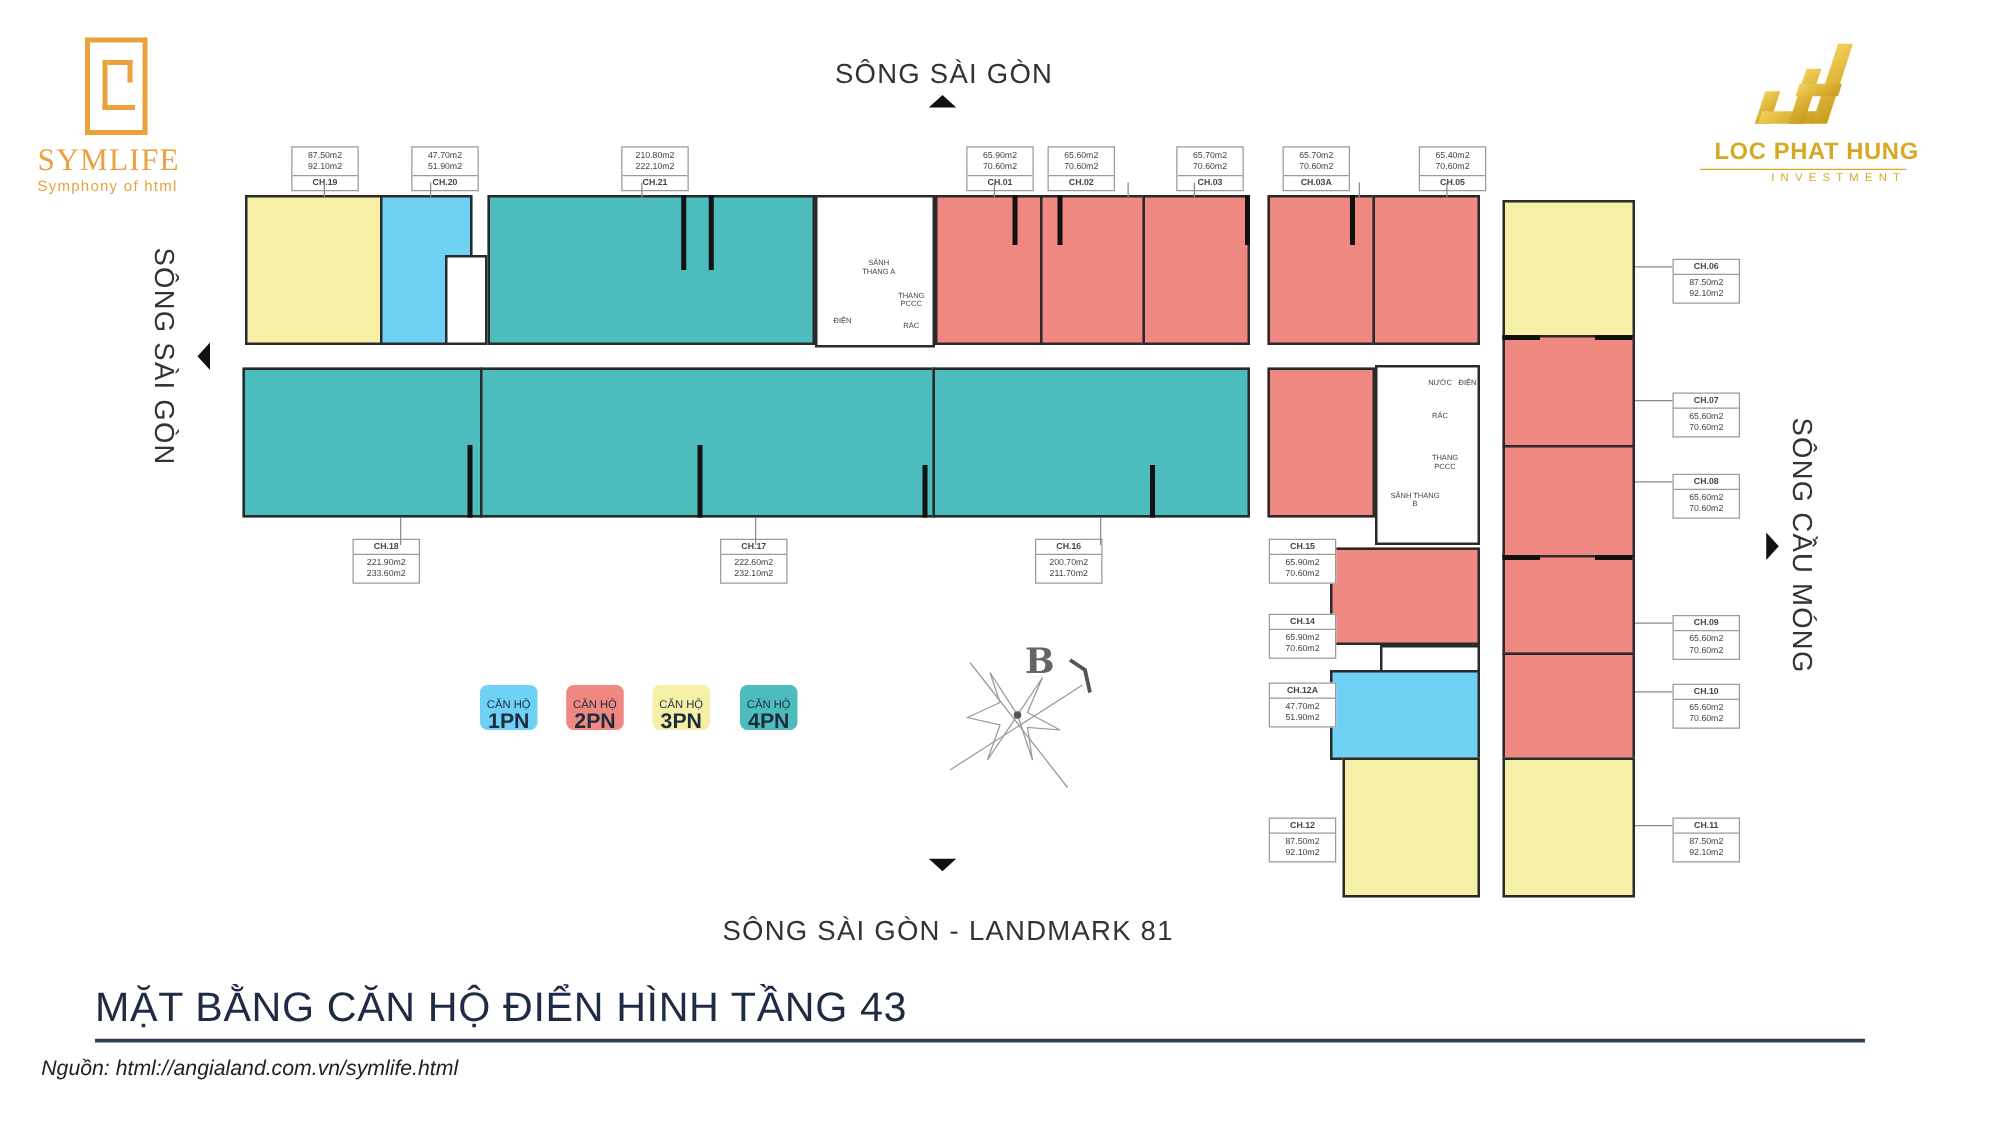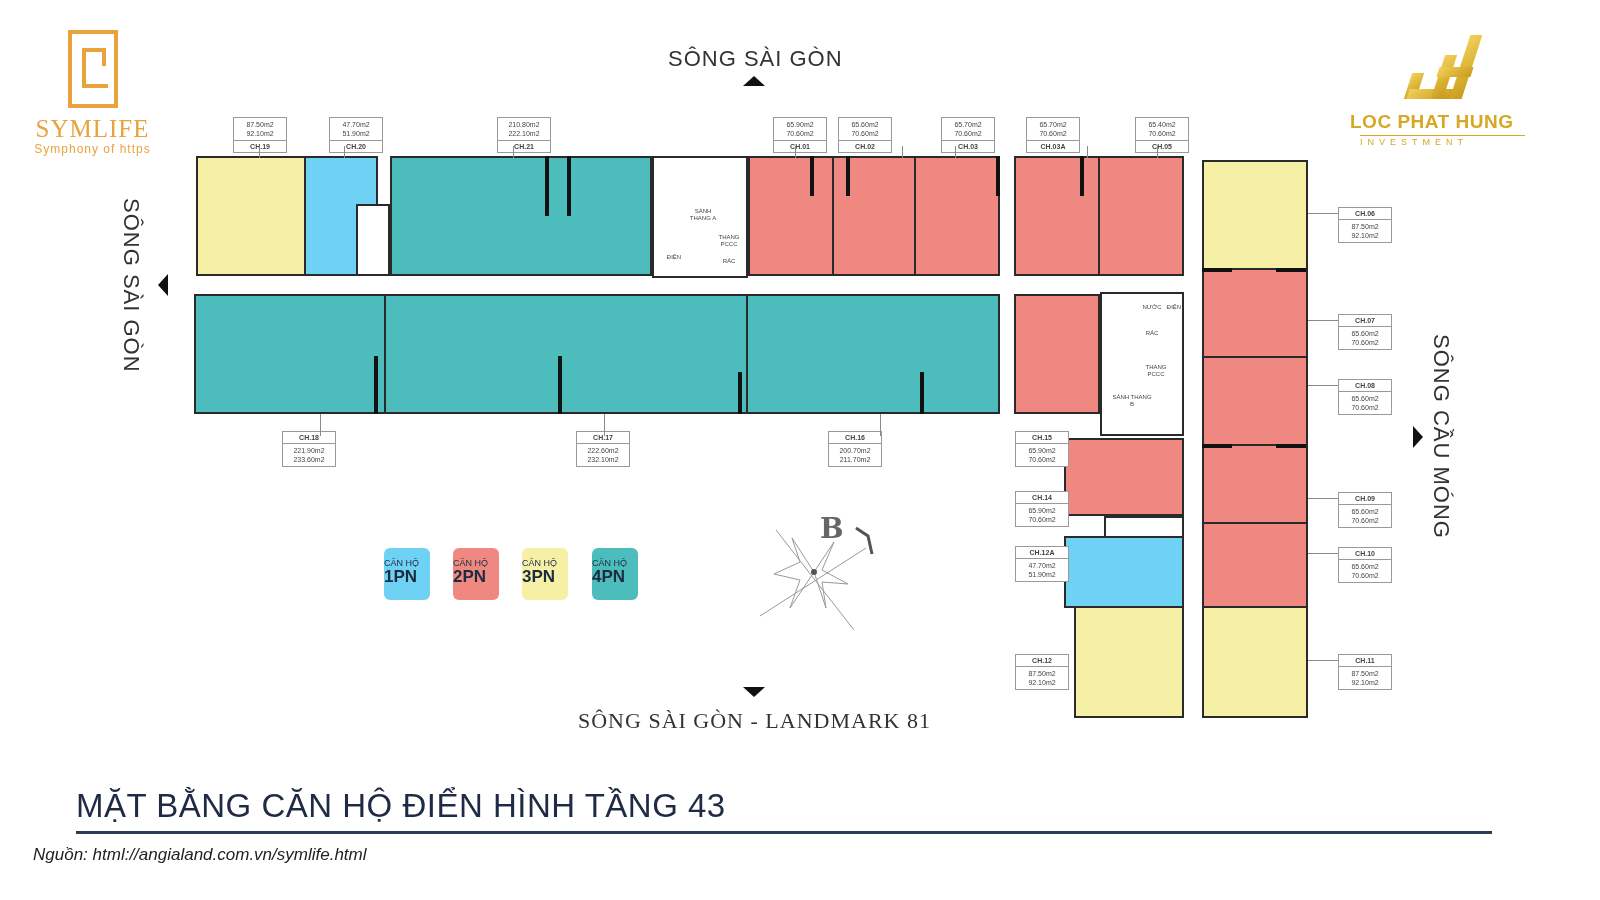--- a/index.html
+++ b/index.html
@@ -1,24 +1,24 @@
 <!DOCTYPE html>
 <html><head>
   <meta charset="utf-8">
   <style>
     * { box-sizing: border-box; margin: 0; padding: 0; }
     body { width: 1600px; height: 900px; background: #ffffff; position: relative; overflow: hidden; font-family: "Liberation Sans", sans-serif; color: #1f2a3a; }
     .abs { position: absolute; }
-    .logo-left { left: 30px; top: 30px; width: 125px; text-align: center; }
+    .logo-left { left: 30px; top: 30px; width: 125px; text-align: left; }
     .logo-left .mark { width: 50px; height: 78px; margin: 0 auto 8px auto; border: 4px solid #e8a33d; position: relative; }
     .logo-left .mark:before { content: ""; position: absolute; left: 10px; top: 14px; width: 22px; height: 36px; border: 4px solid #e8a33d; border-right: none; border-top: none; }
     .logo-left .mark:after { content: ""; position: absolute; left: 14px; top: 14px; width: 16px; height: 14px; border: 4px solid #e8a33d; border-bottom: none; border-left: none; }
     .logo-left .name { font-family: "Liberation Serif", serif; color: #e8a33d; font-size: 25px; letter-spacing: 1px; line-height: 26px; }
     .logo-left .tag { color: #e8a33d; font-size: 12px; letter-spacing: 1px; }
-    .logo-right { left: 1350px; top: 35px; width: 185px; text-align: left; }
+    .logo-right { left: 1350px; top: 35px; width: 185px; text-align: right; }
     .logo-right .mark { width: 90px; height: 66px; margin: 0 auto 10px auto; position: relative; }
     .logo-right .mark span { position: absolute; background: linear-gradient(135deg,#f2d15a,#c99a1a); transform: skewX(-18deg); }
     .logo-right .name { color: #d6a823; font-weight: bold; font-size: 19px; letter-spacing: 0.5px; }
     .logo-right .sub { color: #d6a823; font-size: 9px; letter-spacing: 5px; border-top: 1px solid #d6a823; margin: 2px 10px 0 10px; padding-top: 1px; }
     .dir { font-size: 22px; letter-spacing: 1px; color: #333; white-space: nowrap; }
     .tri-up { width: 0; height: 0; border-left: 11px solid transparent; border-right: 11px solid transparent; border-bottom: 10px solid #111; }
     .tri-down { width: 0; height: 0; border-left: 11px solid transparent; border-right: 11px solid transparent; border-top: 10px solid #111; }
     .tri-left { width: 0; height: 0; border-top: 11px solid transparent; border-bottom: 11px solid transparent; border-right: 10px solid #111; }
     .tri-right { width: 0; height: 0; border-top: 11px solid transparent; border-bottom: 11px solid transparent; border-left: 10px solid #111; }
     .vert { writing-mode: vertical-rl; }
@@ -28,35 +28,35 @@
     .u3 { background: #f6efa6; }
     .u4 { background: #4cbcbc; }
     .core { position: absolute; background: #ffffff; border: 2px solid #2a2a2a; }
     .core span { position: absolute; font-size: 6px; color: #444; text-align: center; line-height: 7px; }
     .wall { position: absolute; background: #111; }
     .tag-box { position: absolute; width: 54px; border: 1px solid #9a9a9a; background: #fff; font-size: 7px; text-align: center; color: #444; line-height: 9px; }
     .tag-box .code { font-weight: bold; border-top: 1px solid #9a9a9a; padding: 1px 0; }
     .tag-box.codefirst .code { border-top: none; border-bottom: 1px solid #9a9a9a; }
     .tag-box .area { padding: 2px 0; }
     .leader { position: absolute; background: #8a8a8a; }
-    .legend-item { position: absolute; width: 46px; height: 52px; border-radius: 6px; color: #1d2b3f; }
+    .legend-item { position: absolute; width: 46px; height: 36px; border-radius: 6px; text-align: center; color: #1d2b3f; }
     .legend-item .small { font-size: 9px; margin-top: 10px; line-height: 10px; }
     .legend-item .big { font-size: 17px; font-weight: bold; line-height: 18px; }
     .title { left: 76px; top: 787px; font-size: 33px; color: #1f2a44; letter-spacing: 0.5px; }
     .title-rule { left: 76px; top: 831px; width: 1416px; height: 3px; background: #2c3e55; }
     .source { left: 33px; top: 845px; font-size: 17px; font-style: italic; color: #222; }
     .compass-b { font-family: "DejaVu Serif", serif; font-weight: bold; font-size: 28px; color: #666; }
   </style>
 </head>
 <body>
 
 <div class="abs logo-left">
   <div class="mark"></div>
   <div class="name">SYMLIFE</div>
-  <div class="tag">Symphony of https</div>
+  <div class="tag">Symphony of html</div>
 </div>
 
 <div class="abs logo-right">
   <div class="mark">
     <span style="left:10px; top:38px; width:12px; height:26px;"></span>
     <span style="left:10px; top:54px; width:44px; height:10px;"></span>
     <span style="left:40px; top:20px; width:12px; height:44px;"></span>
     <span style="left:62px; top:0px; width:12px; height:64px;"></span>
     <span style="left:40px; top:32px; width:34px; height:10px;"></span>
   </div>
@@ -67,21 +67,21 @@
 <div class="abs dir" style="left:668px; top:46px;">SÔNG SÀI GÒN</div>
 <div class="abs tri-up" style="left:743px; top:76px;"></div>
 
 <div class="abs dir vert" style="left:118px; top:198px;">SÔNG SÀI GÒN</div>
 <div class="abs tri-left" style="left:158px; top:274px;"></div>
 
 <div class="abs dir vert" style="left:1428px; top:334px;">SÔNG CẦU MÓNG</div>
 <div class="abs tri-right" style="left:1413px; top:426px;"></div>
 
 <div class="abs tri-down" style="left:743px; top:687px;"></div>
-<div class="abs dir" style="left:578px; top:708px;font-family:Liberation Serif, serif;">SÔNG SÀI GÒN - LANDMARK 81</div>
+<div class="abs dir" style="left:578px; top:732px;">SÔNG SÀI GÒN - LANDMARK 81</div>
 
 <div>
   <div class="unit u3" style="left:196px; top:156px; width:110px; height:120px;"></div>
   <div class="unit u1" style="left:304px; top:156px; width:74px; height:120px;"></div>
   <div class="core" style="left:356px; top:204px; width:34px; height:72px;"></div>
   <div class="unit u4" style="left:390px; top:156px; width:262px; height:120px;"></div>
 
   <div class="core" style="left:652px; top:156px; width:96px; height:122px;">
     <span style="left:34px; top:50px; width:30px;">SẢNH THANG A</span>
     <span style="left:60px; top:76px; width:30px;">THANG PCCC</span>

